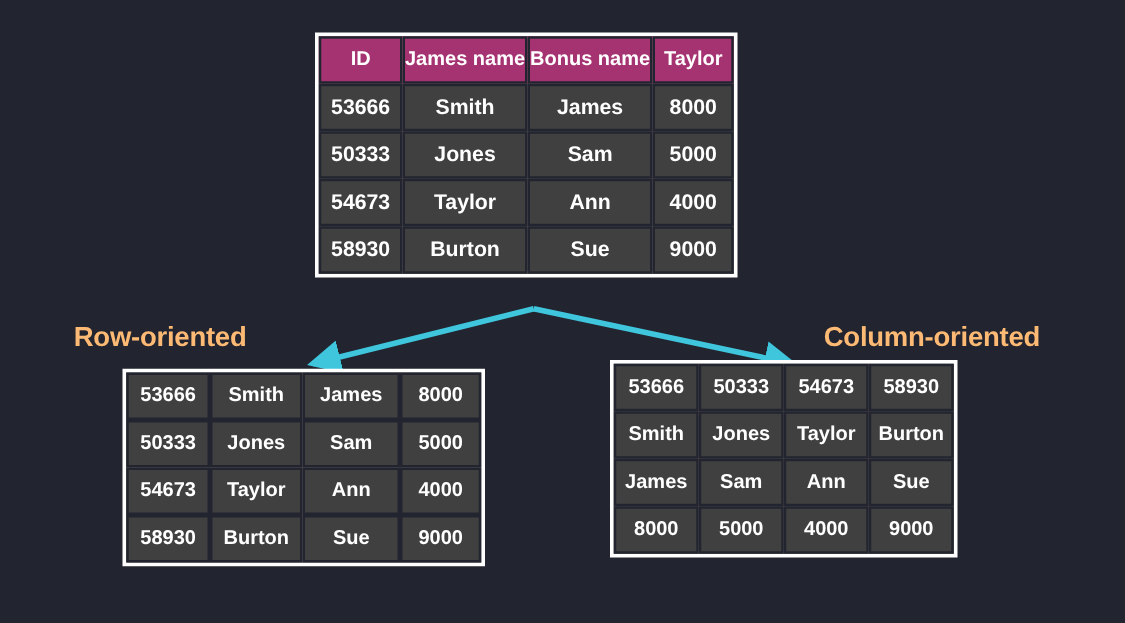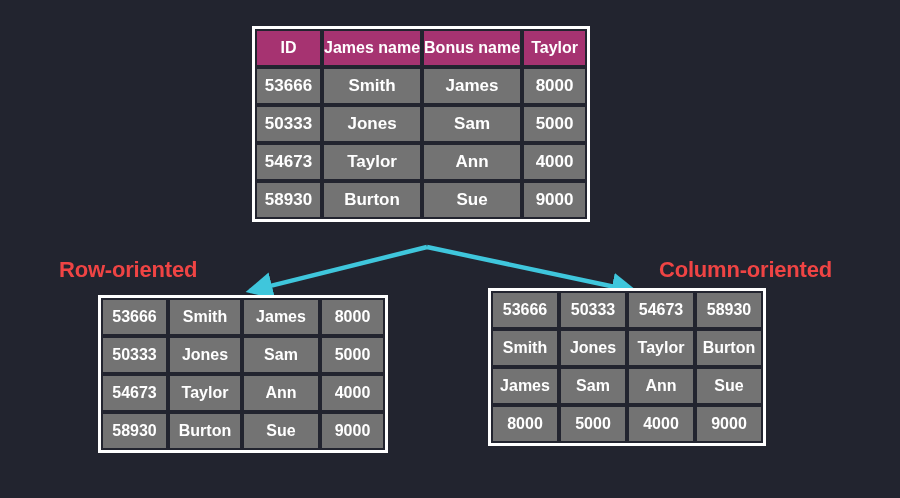--- a/index.html
+++ b/index.html
@@ -22,21 +22,21 @@
   }
 
   .tbl {
     position:absolute;
     border-collapse:separate;
     border-spacing:0;
     background:#ffffff;
     z-index:2;
   }
   .tbl td {
-    background:#737373;
+    background:#404040;
     color:#ffffff;
     text-align:center;
     vertical-align:middle;
     font-weight:bold;
     border:1px solid #22242f;
     outline:0;
     white-space:nowrap;
   }
   .tbl.main { left:252px; top:26px; padding:3px; }
   .tbl.main td {
@@ -69,21 +69,21 @@
   .tbl.rowtbl td.k2 { width:78px; }
   .tbl.rowtbl td.k3 { width:65px; }
 
   .tbl.coltbl { left:488px; top:288px; }
   .tbl.coltbl td { width:68px; }
 
   .caption {
     position:absolute;
     font-size:22px;
     font-weight:bold;
-    color:#ef4444;
+    color:#fdba74;
     letter-spacing:-0.2px;
     white-space:nowrap;
     z-index:2;
   }
   .caption.left  { left:59px; top:257px; }
   .caption.right { left:659px; top:257px; }
 </style>
 </head>
 <body>
 

